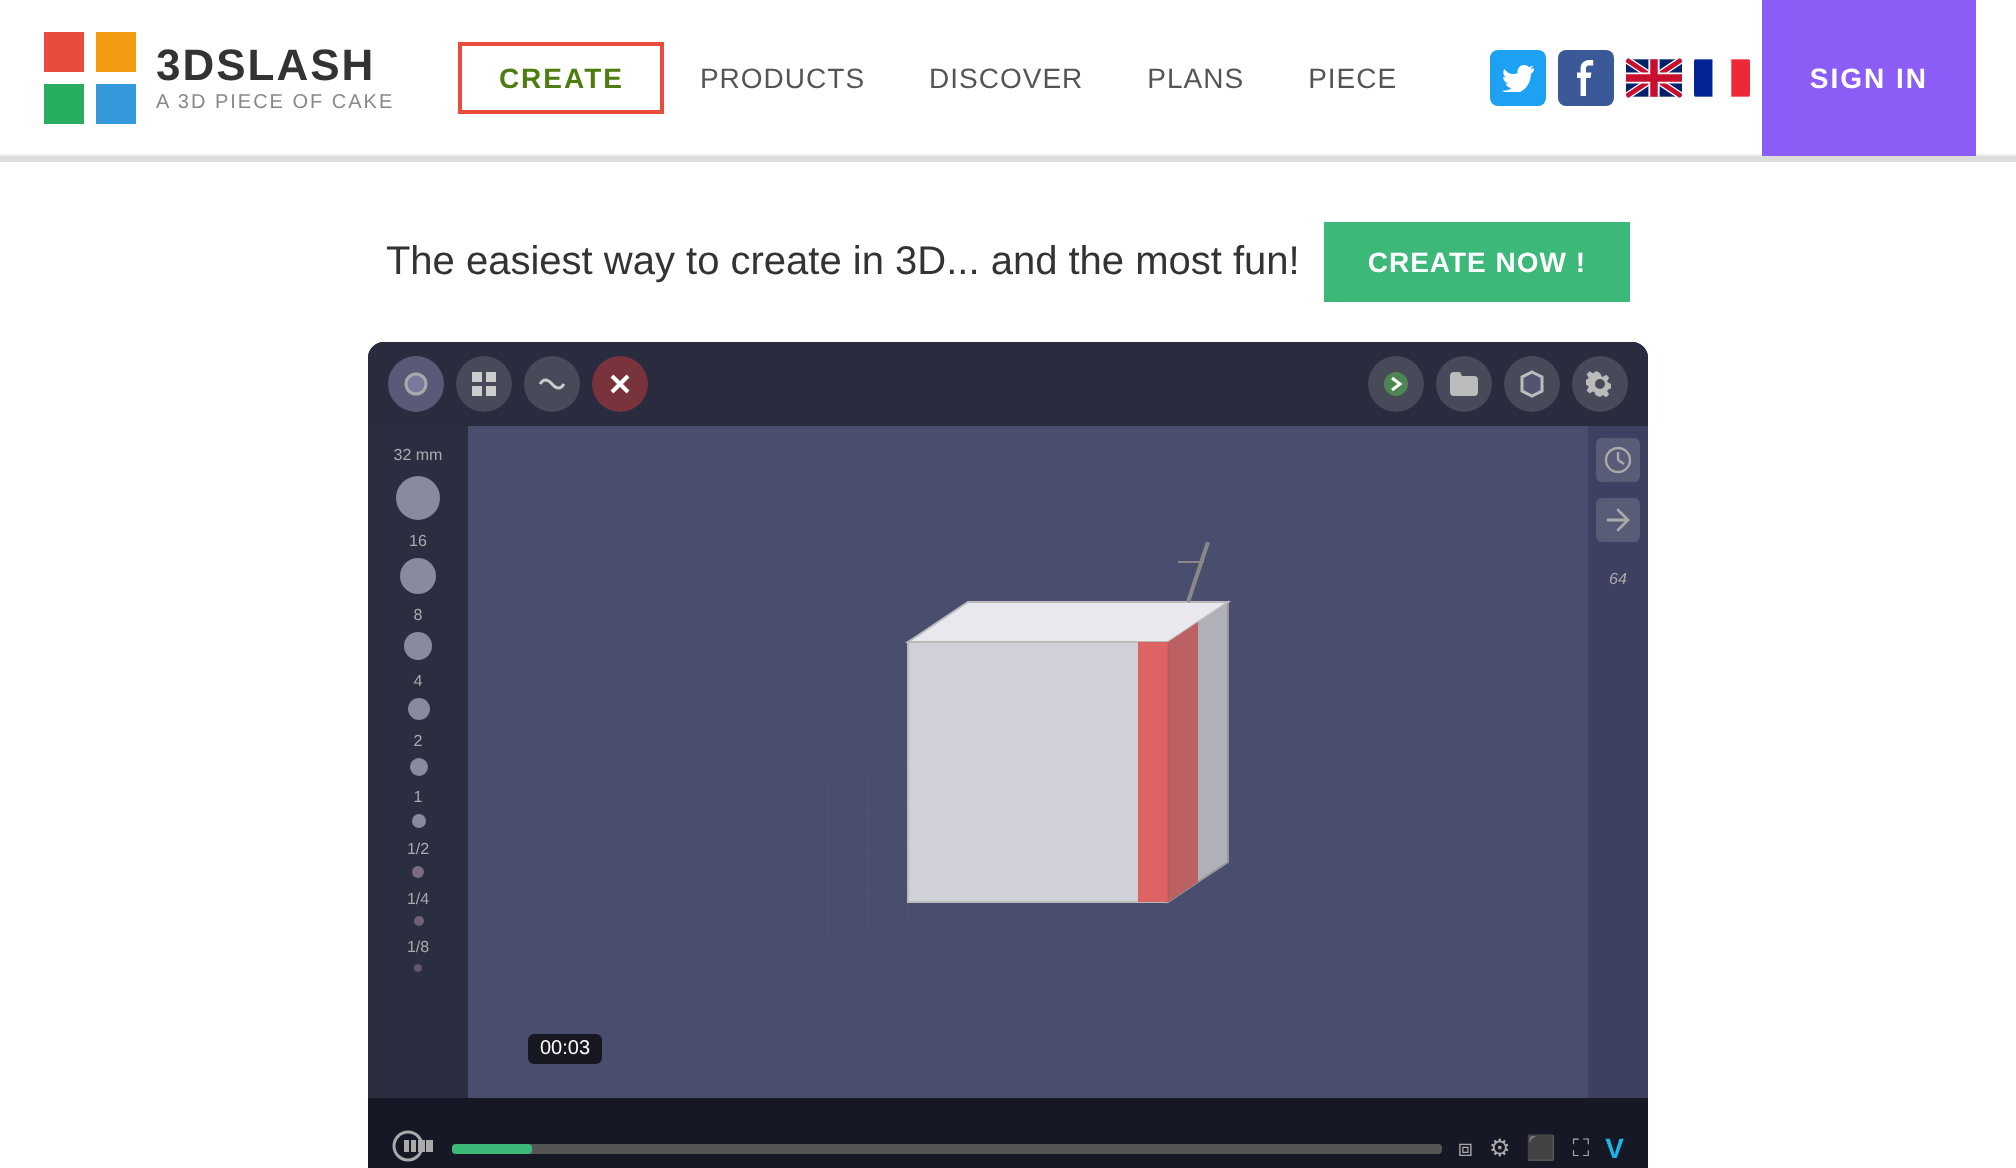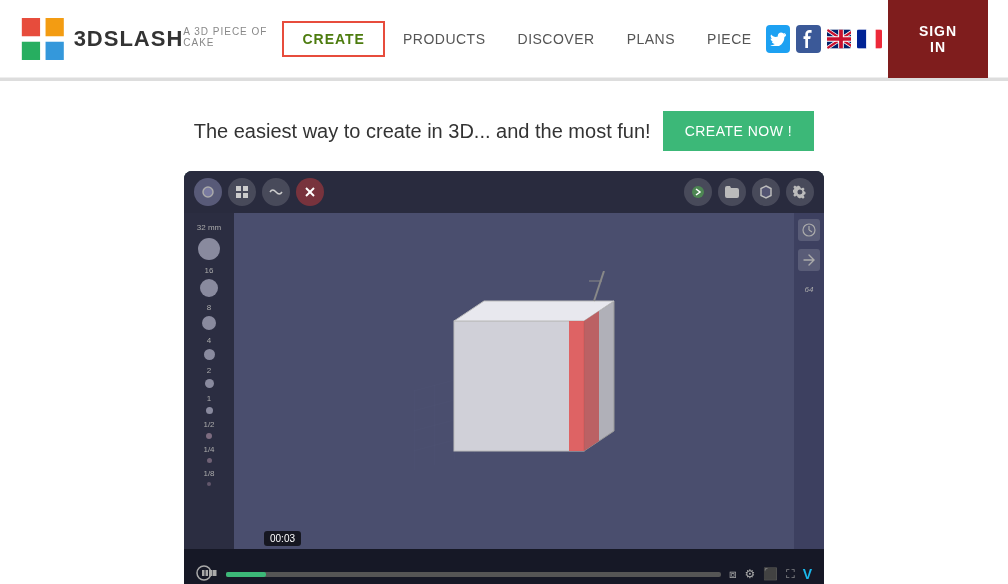--- a/index.html
+++ b/index.html
@@ -22,21 +22,21 @@
       gap: 8px;
     }
 
     #logo-icon {
       width: 50px;
       height: 50px;
     }
 
     #logo-text-area {
       display: flex;
-      flex-direction: row;
+      flex-direction: column;
     }
 
     #logo-brand {
       font-size: 22px;
       font-weight: bold;
       color: #333;
       letter-spacing: 1px;
     }
 
     #logo-tagline {
@@ -89,21 +89,21 @@
       font-size: 14px;
       font-weight: bold;
       color: #fff;
       cursor: pointer;
     }
 
     .twitter-icon { background: #1da1f2; border-radius: 4px; }
     .facebook-icon { background: #3b5998; border-radius: 4px; }
 
     #signin-btn {
-      background: #7f1d1d;
+      background: #8b5cf6;
       color: #fff;
       border: none;
       padding: 12px 24px;
       font-size: 14px;
       font-weight: bold;
       cursor: pointer;
       letter-spacing: 1px;
       height: 78px;
     }
 
@@ -133,21 +133,21 @@
       color: #333;
       font-weight: 400;
     }
 
     #create-now-btn {
       background: #3cb878;
       color: #fff;
       border: none;
       padding: 12px 22px;
       font-size: 14px;
-      font-weight: normal;
+      font-weight: bold;
       cursor: pointer;
       letter-spacing: 0.5px;
       white-space: nowrap;
     }
 
     
     #video-container {
       width: 640px;
       height: 428px;
       background: #14532d;
@@ -334,21 +334,21 @@
       font-size: 14px;
     }
 
     #timestamp {
       background: rgba(0,0,0,0.7);
       color: #fff;
       font-size: 10px;
       padding: 2px 6px;
       border-radius: 3px;
       position: absolute;
-      bottom: 53px;
+      bottom: 67px;
       left: 80px;
     }
 
     
     .flag-wrap {
       display: inline-block;
       width: 28px;
       height: 20px;
       overflow: hidden;
       border-radius: 2px;

